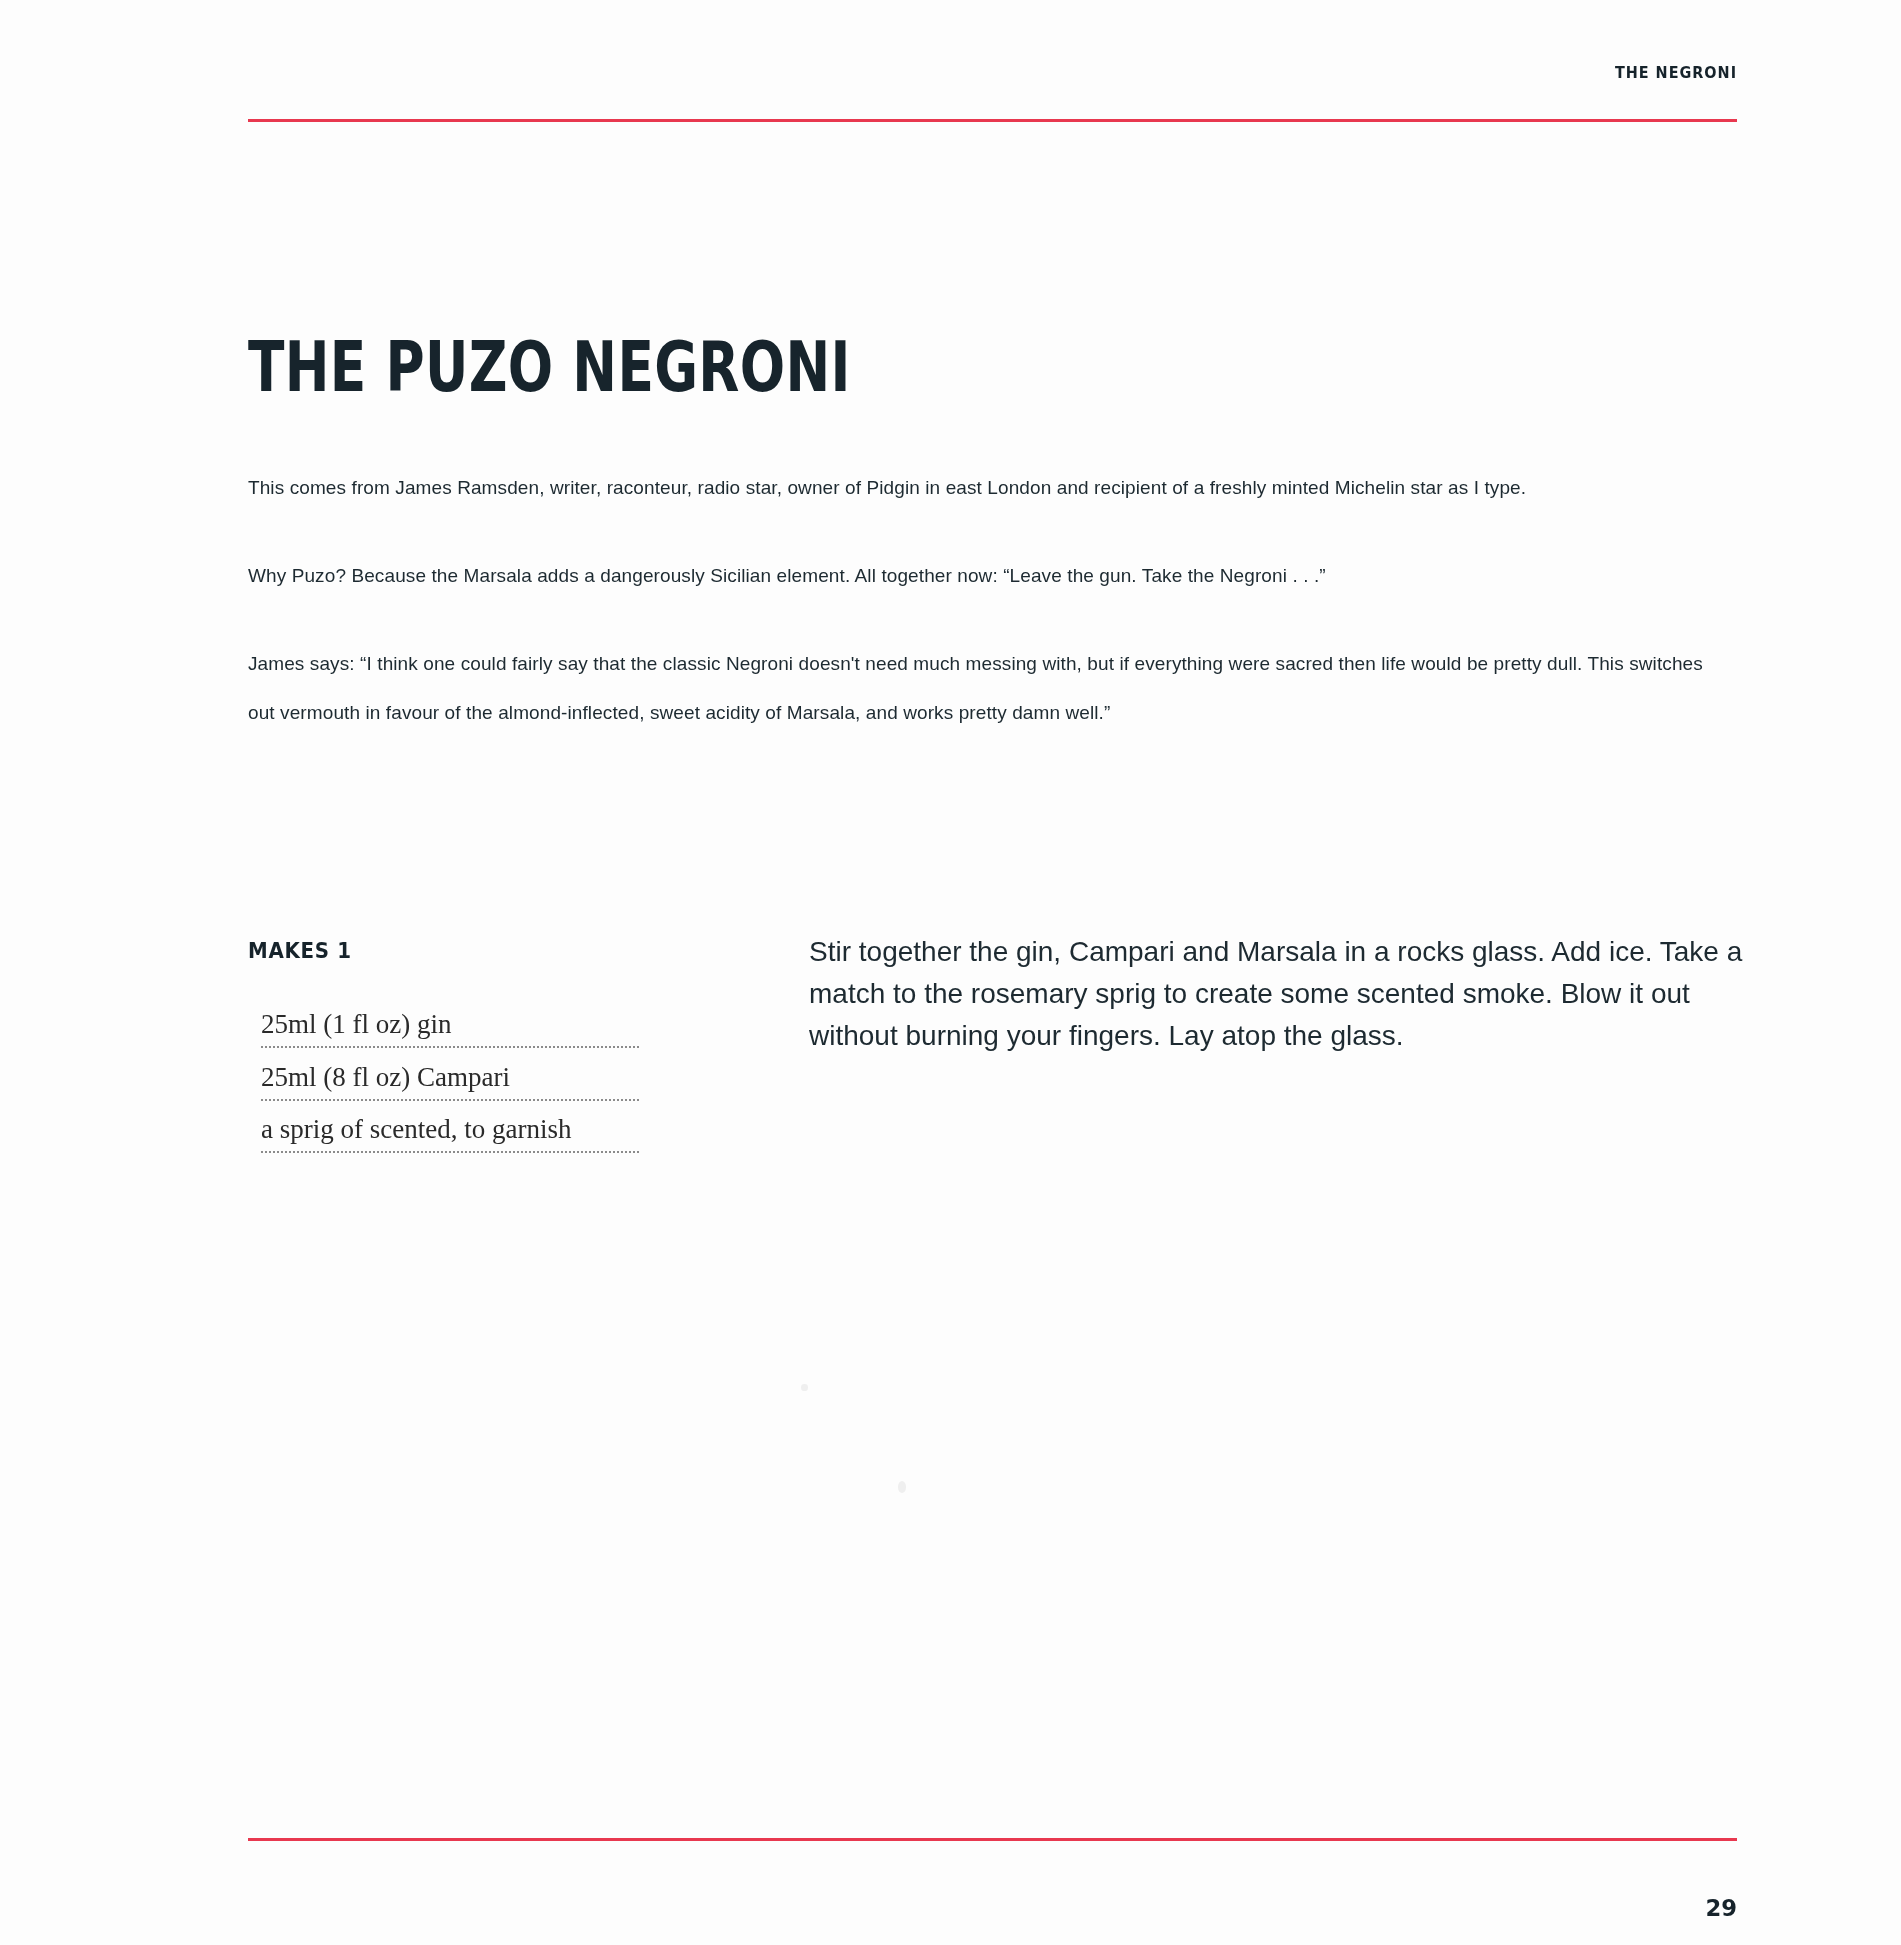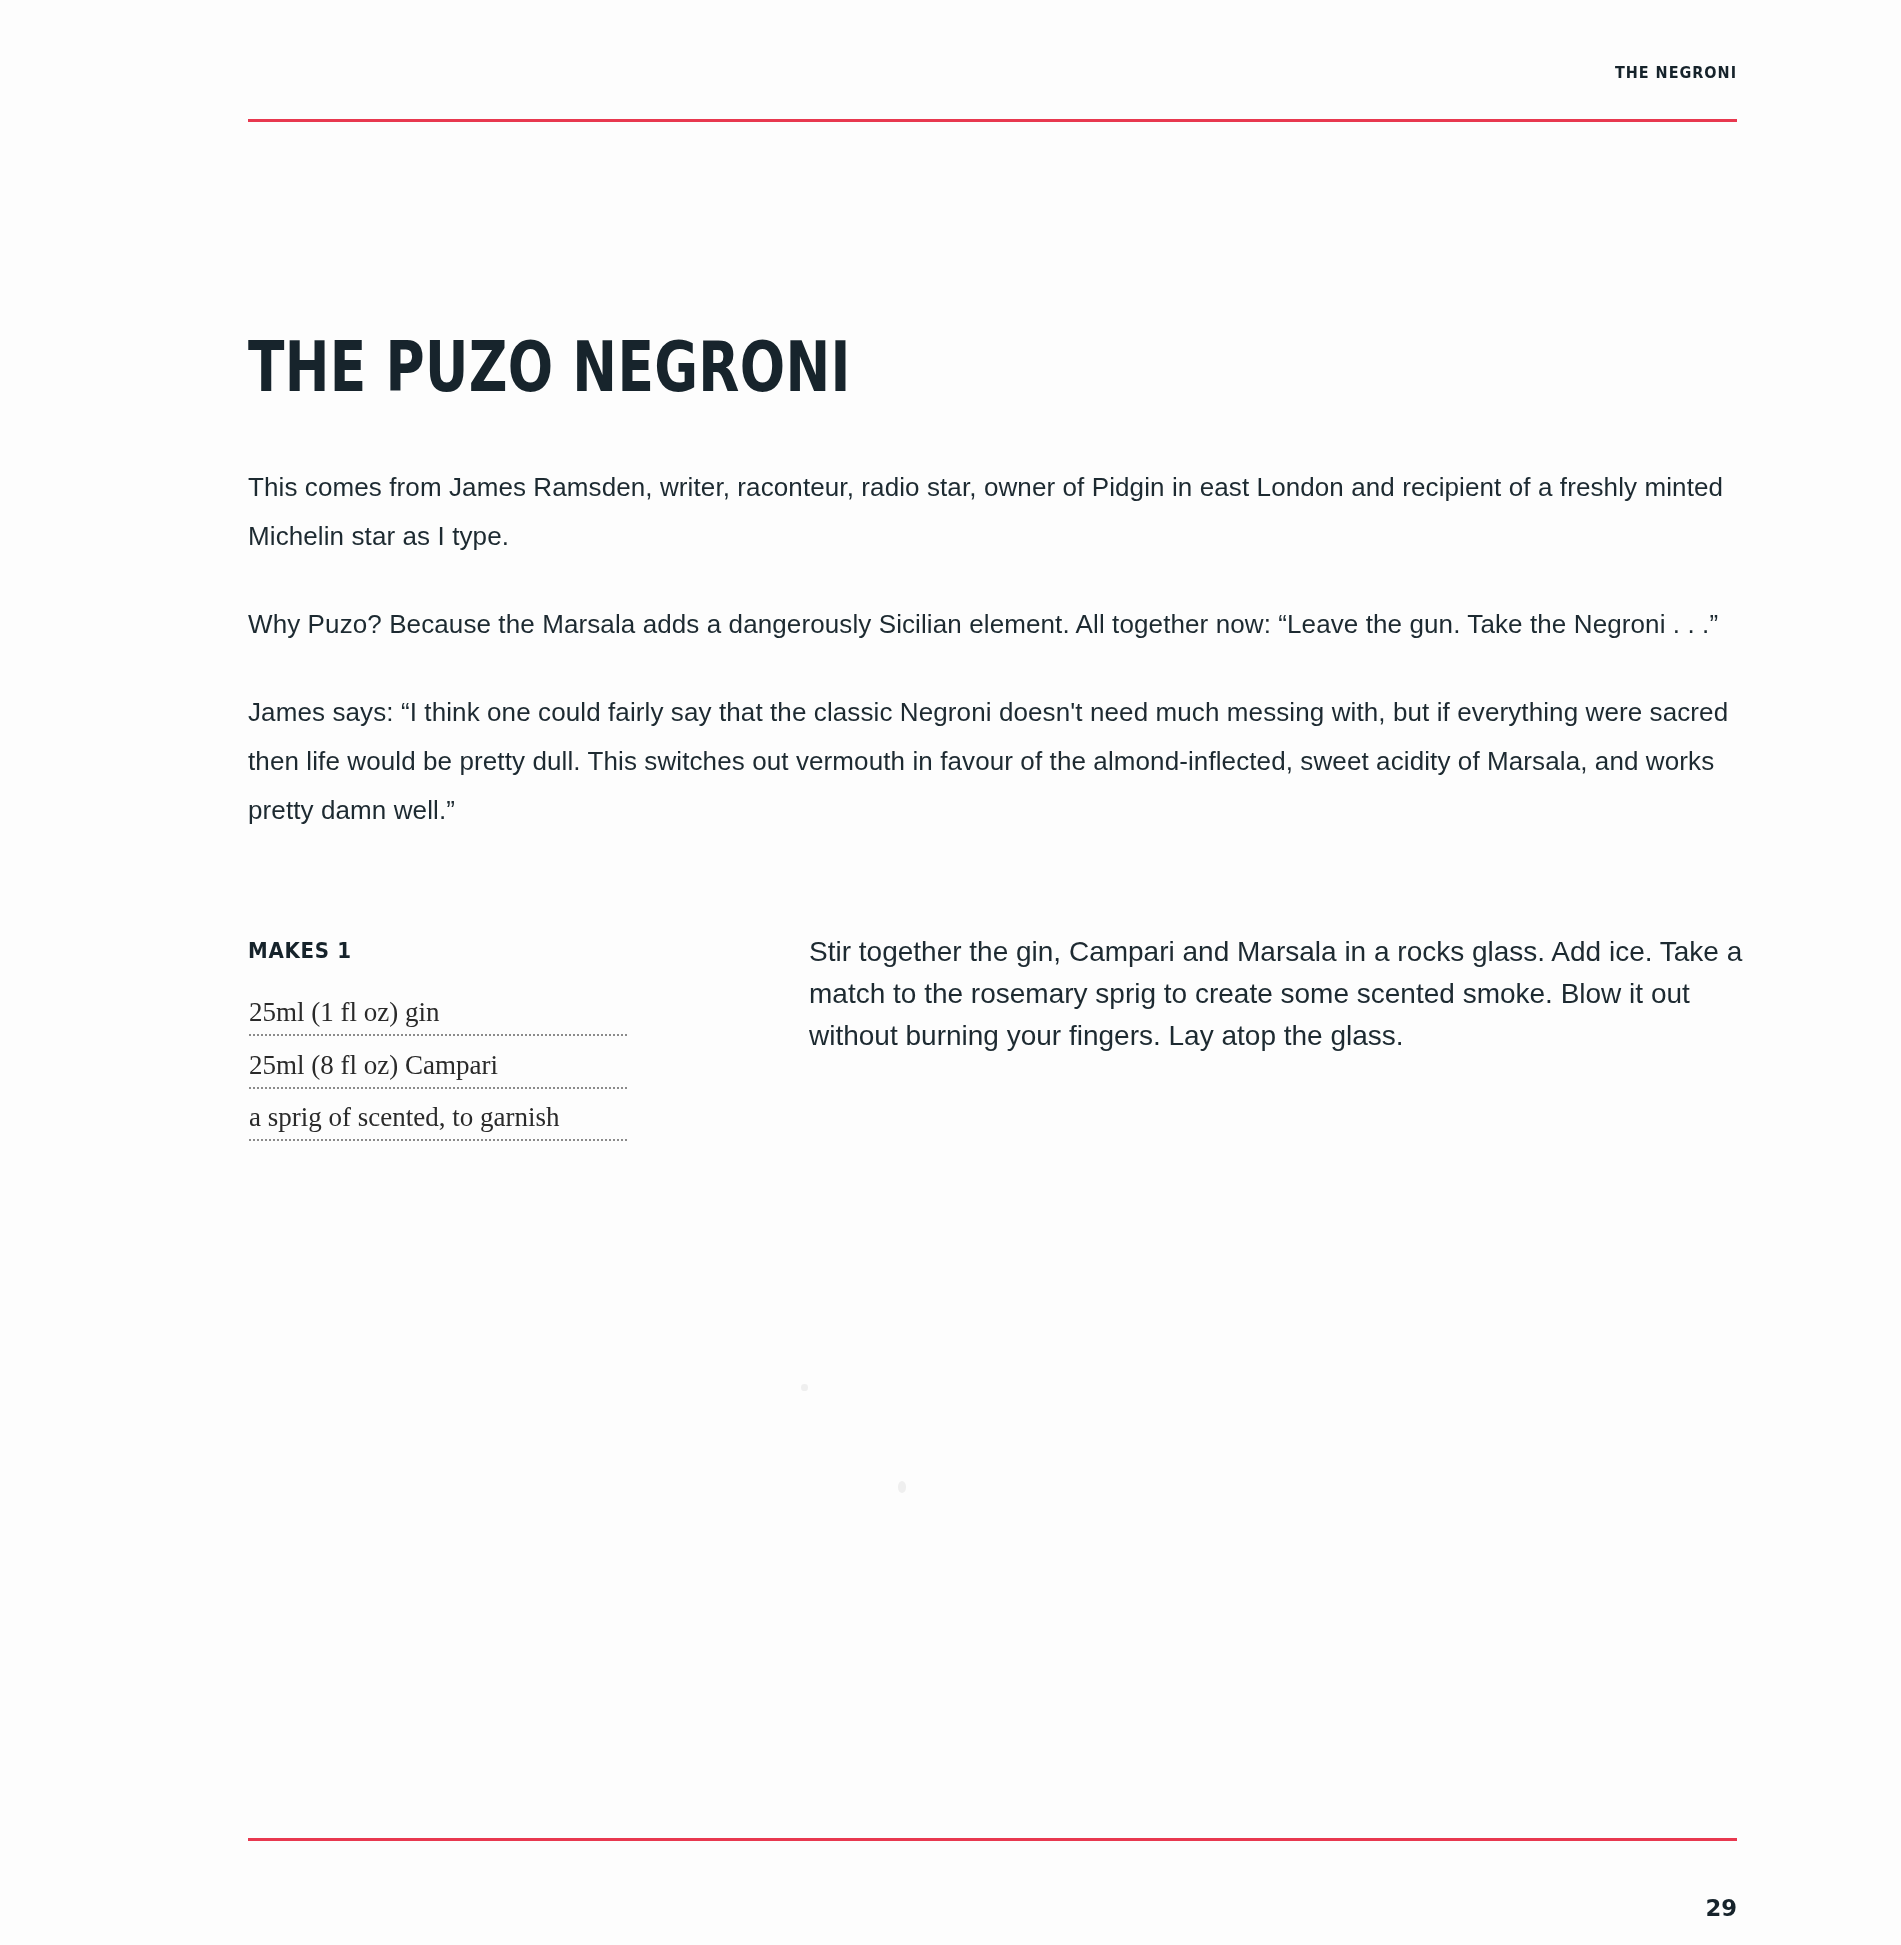--- a/index.html
+++ b/index.html
@@ -85,21 +85,21 @@
   }
 
   
   .body-col {
     position: absolute;
     left: 248px;
     top: 463px;
     width: 1485px;
   }
   .para {
-    font-size: 26px;
+    font-size: 19px;
     line-height: 49px;
     color: #1d2a31;
     margin: 0 0 39px 0;
     font-family: "Liberation Sans", sans-serif;
     letter-spacing: 0.1px;
   }
 
   
   .makes {
     position: absolute;
@@ -112,21 +112,21 @@
     font-family: "DejaVu Sans", sans-serif;
     font-stretch: condensed;
   }
 
   .ingredients {
     position: absolute;
     left: 248px;
     top: 994px;
     width: 378px;
     list-style: none;
-    margin: 1px;
+    margin: 13px;
     padding: 0;
   }
   .ingredients li {
     font-family: "Liberation Serif", serif;
     font-size: 27px;
     line-height: 34px;
     color: #2a2a2a;
     padding: 0 0 5px 0;
     margin: 0 0 11.7px 0;
     border-bottom: 2.5px dotted #8b8b8b;

